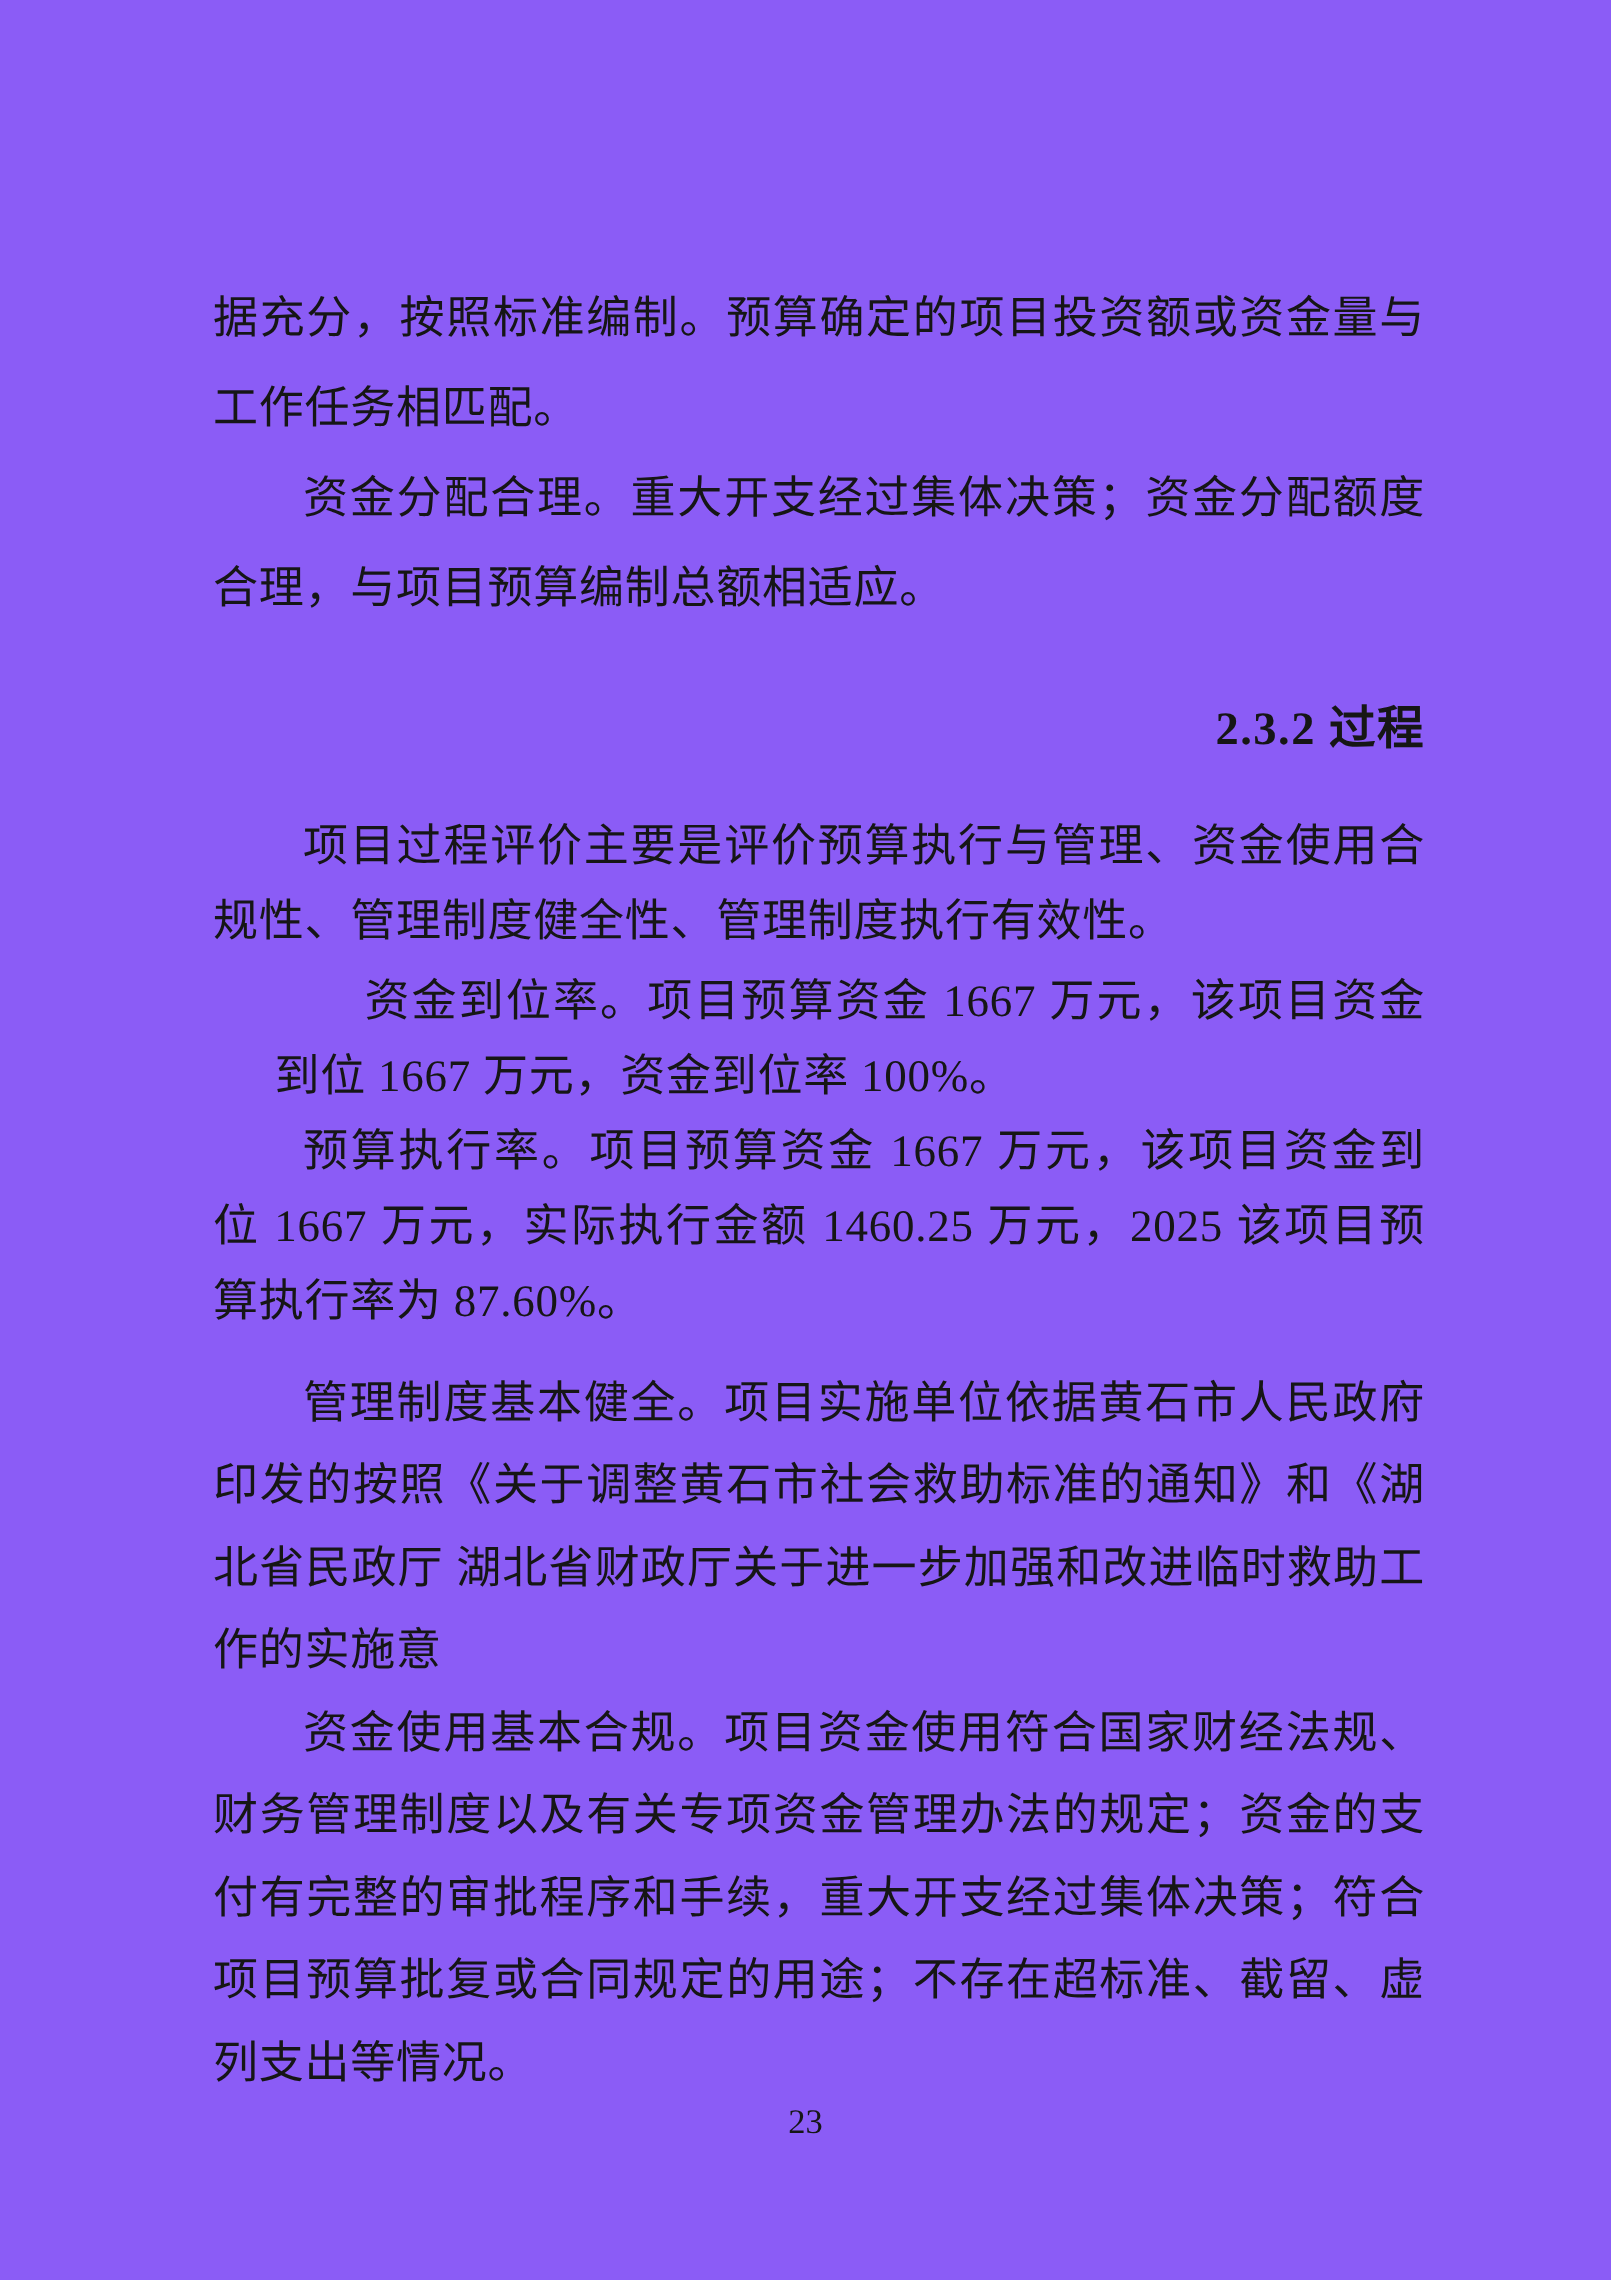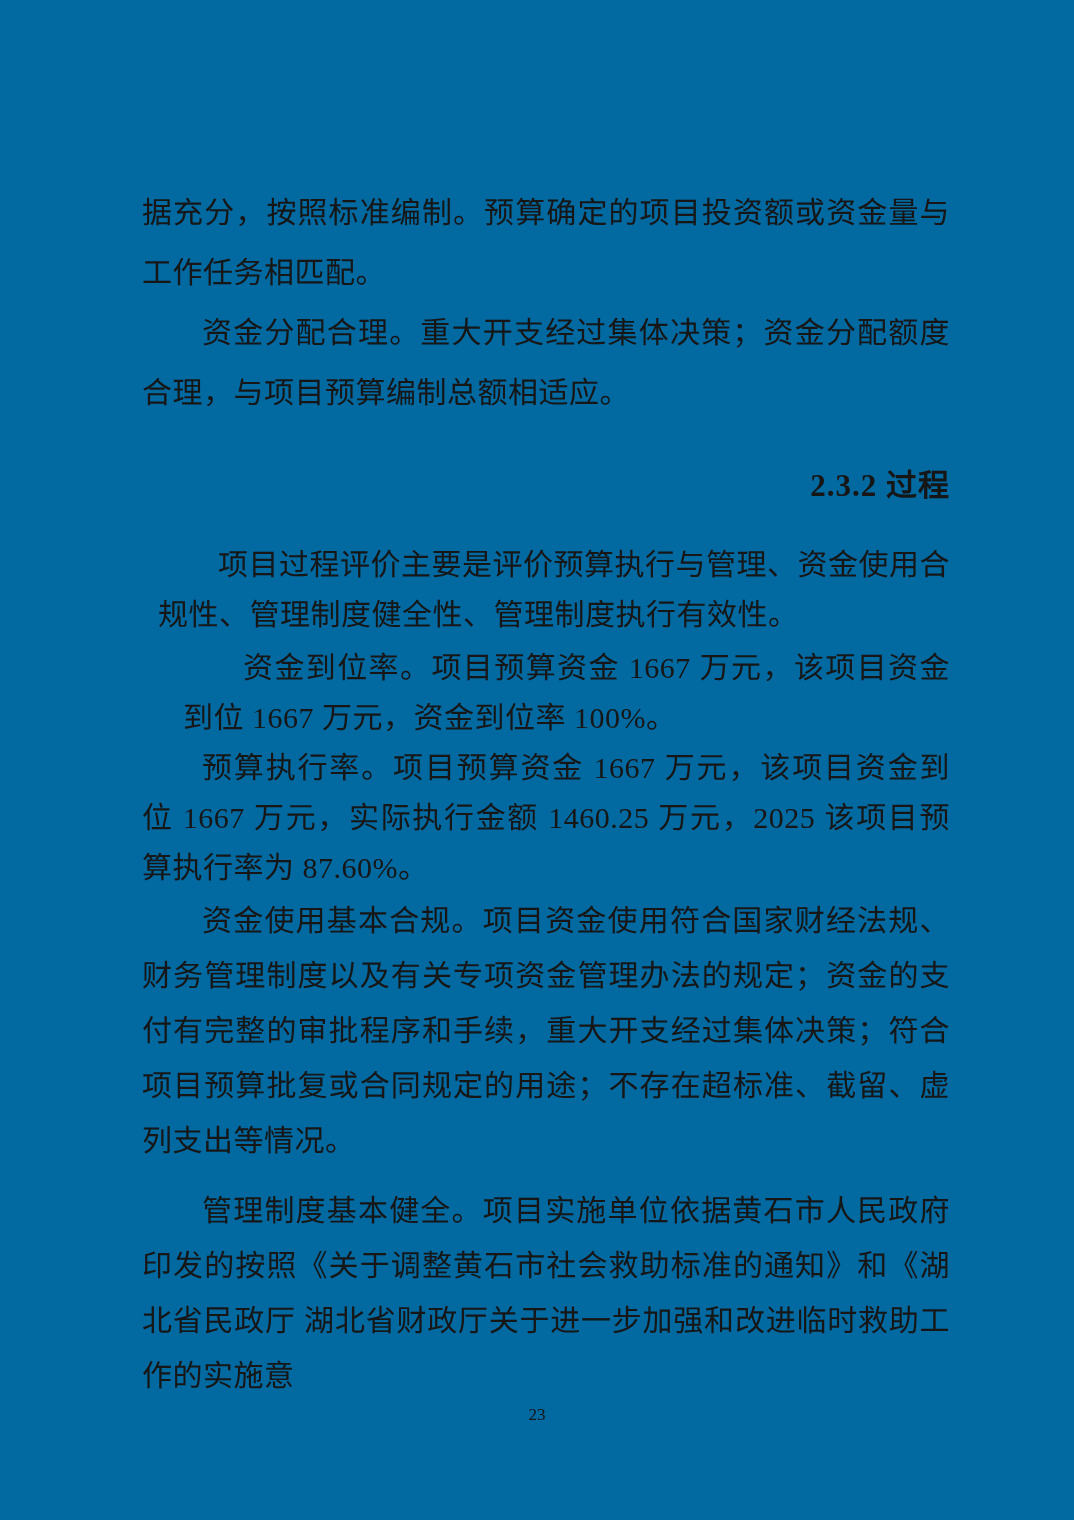--- a/index.html
+++ b/index.html
@@ -13,21 +13,21 @@
     position: relative;
     overflow: hidden;
     font-family: "Liberation Serif", "DejaVu Serif", serif;
     color: #161616;
   }
   .page {
     position: absolute;
     left: 0; top: 0;
     width: 1074px;
     height: 1520px;
-    background: #0369a1;
+    background: #8b5cf6;
   }
   .content {
     position: absolute;
     left: 142px;
     top: 183px;
     width: 808px;
   }
   .para {
     margin: 0;
     font-size: 30px;
@@ -42,30 +42,30 @@
   .lh50 { line-height: 50px; }
   .lh55 { line-height: 55px; }
   .heading {
     margin: 41px 0 0 0;
     font-size: 31px;
     font-weight: bold;
     line-height: 44px;
     letter-spacing: 1px;
     text-align: right;
   }
-  .mt-after-heading { margin-top: 32px; margin-left: 16px; }
+  .mt-after-heading { margin-top: 32px; }
   .mt-small { margin-top: 3px; margin-left: 41px; }
   .mt-para { margin-top: 15px; }
   .page-number {
     position: absolute;
     left: 0;
     right: 0;
     top: 1402px;
     text-align: center;
-    font-size: 17px;
+    font-size: 23px;
     line-height: 26px;
     color: #161616;
   }
 </style>
 </head>
 <body>
 
 <div class="page">
   <div class="content">
 
@@ -74,20 +74,20 @@
     <p class="para lh60 indent">资金分配合理。重大开支经过集体决策；资金分配额度合理，与项目预算编制总额相适应。</p>
 
     <h2 class="heading">2.3.2 过程</h2>
 
     <p class="para lh50 indent mt-after-heading">项目过程评价主要是评价预算执行与管理、资金使用合规性、管理制度健全性、管理制度执行有效性。</p>
 
     <p class="para lh50 indent mt-small">资金到位率。项目预算资金 1667 万元，该项目资金到位 1667 万元，资金到位率 100%。</p>
 
     <p class="para lh50 indent">预算执行率。项目预算资金 1667 万元，该项目资金到位 1667 万元，实际执行金额 1460.25 万元，2025 该项目预算执行率为 87.60%。</p>
 
+    <p class="para lh55 indent mt-para">管理制度基本健全。项目实施单位依据黄石市人民政府印发的按照《关于调整黄石市社会救助标准的通知》和《湖北省民政厅 湖北省财政厅关于进一步加强和改进临时救助工作的实施意</p>
+
     <p class="para lh55 indent">资金使用基本合规。项目资金使用符合国家财经法规、财务管理制度以及有关专项资金管理办法的规定；资金的支付有完整的审批程序和手续，重大开支经过集体决策；符合项目预算批复或合同规定的用途；不存在超标准、截留、虚列支出等情况。</p>
-
-    <p class="para lh55 indent mt-para">管理制度基本健全。项目实施单位依据黄石市人民政府印发的按照《关于调整黄石市社会救助标准的通知》和《湖北省民政厅 湖北省财政厅关于进一步加强和改进临时救助工作的实施意</p>
 
   </div>
 
   <div class="page-number">23</div>
 </div>
 
 </body></html>

